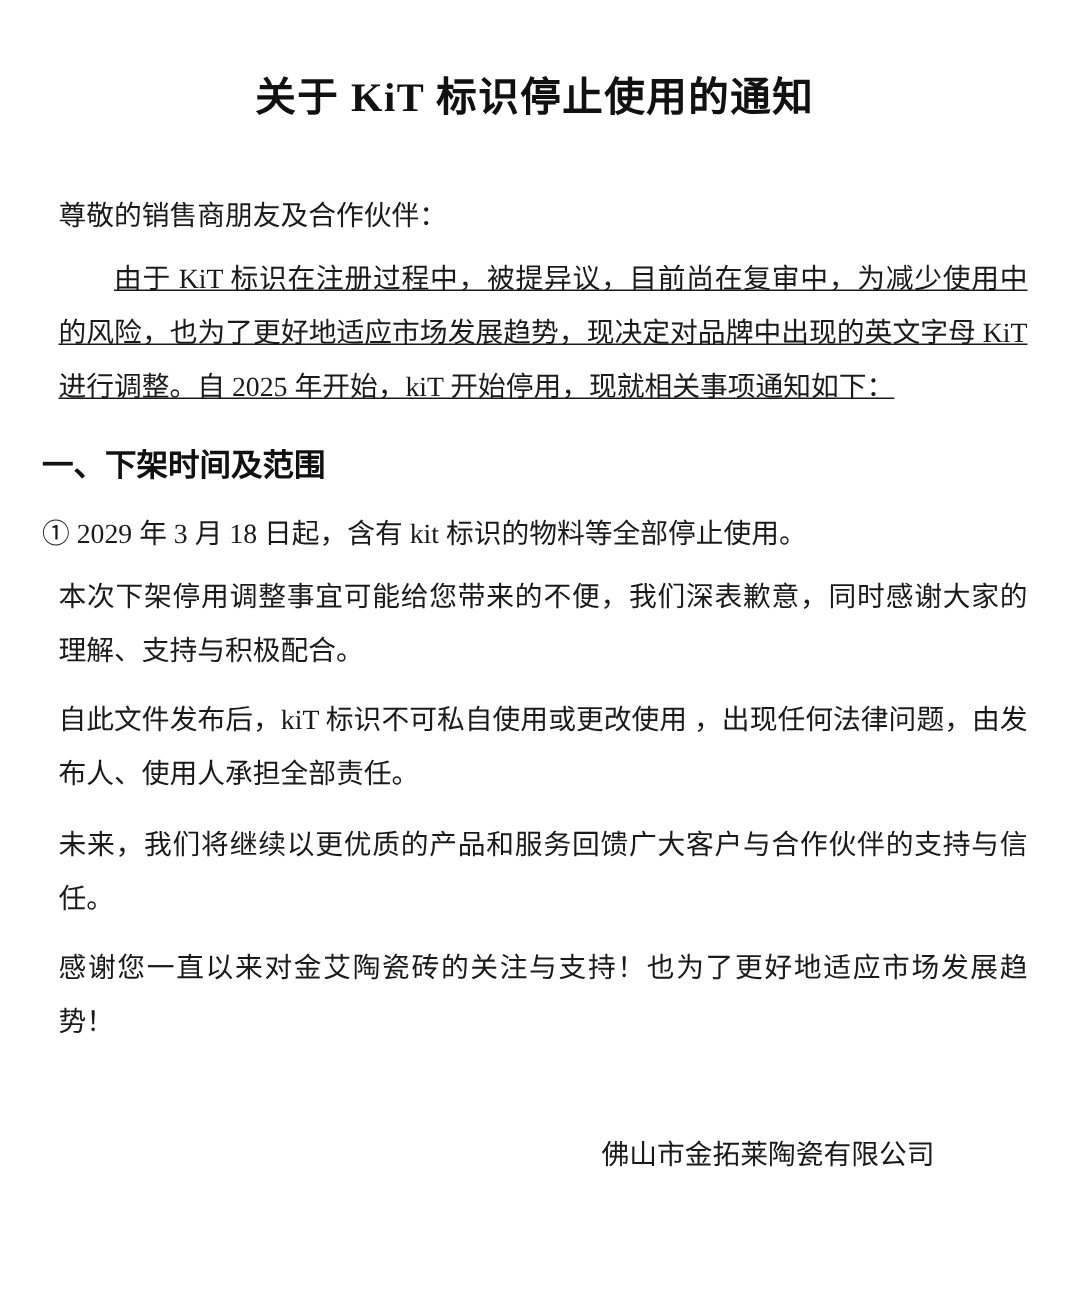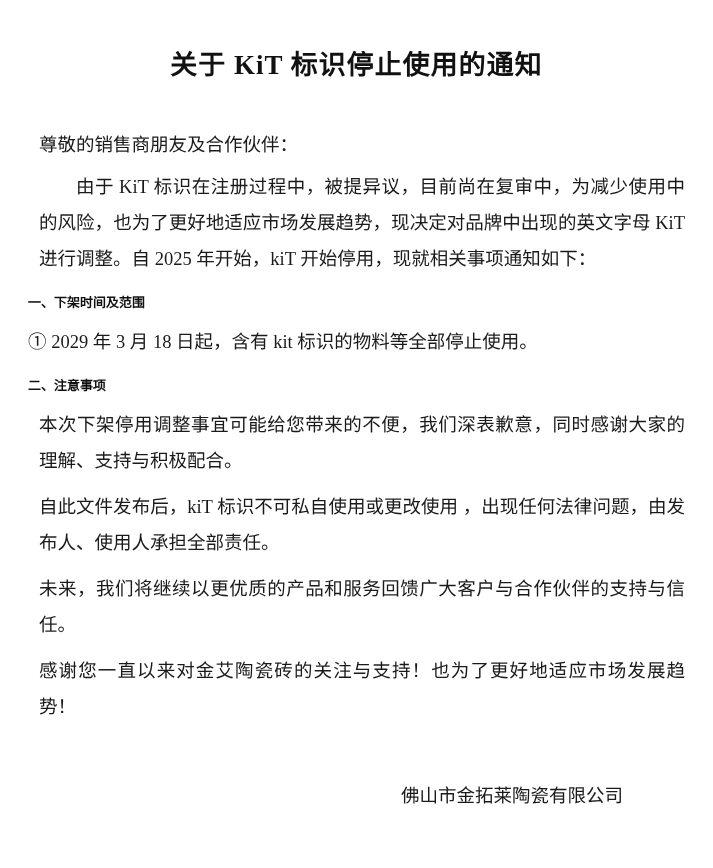--- a/index.html
+++ b/index.html
@@ -39,23 +39,24 @@
     line-height: 1.95;
     margin: 0 0 10px 11px;
     text-align: justify;
     color: #1a1a1a;
   }
   p.salutation {
     margin-bottom: 6px;
   }
   p.indent {
     text-indent: 2em;
+    text-decoration: underline;
   }
   h2.section {
-    font-size: 13px;
+    font-size: 21px;
     font-weight: bold;
     margin: 14px 0 8px 0;
     line-height: 1.9;
     color: #111;
   }
   p.listitem {
     font-size: 18.5px;
     line-height: 1.95;
     margin: 0 0 6px 0;
     color: #1a1a1a;
@@ -80,21 +81,20 @@
 
   <div class="body-block">
 
     <p class="para salutation">尊敬的销售商朋友及合作伙伴：</p>
 
     <p class="para indent">由于 KiT 标识在注册过程中，被提异议，目前尚在复审中，为减少使用中的风险，也为了更好地适应市场发展趋势，现决定对品牌中出现的英文字母 KiT 进行调整。自 2025 年开始，kiT 开始停用，现就相关事项通知如下：</p>
 
     <h2 class="section">一、下架时间及范围</h2>
     <p class="listitem">① 2029 年 3 月 18 日起，含有 kit 标识的物料等全部停止使用。</p>
 
-    <h2 class="section">二、注意事项</h2>
     <p class="para">本次下架停用调整事宜可能给您带来的不便，我们深表歉意，同时感谢大家的理解、支持与积极配合。</p>
     <p class="para">自此文件发布后，kiT 标识不可私自使用或更改使用 ，出现任何法律问题，由发布人、使用人承担全部责任。</p>
     <p class="para">未来，我们将继续以更优质的产品和服务回馈广大客户与合作伙伴的支持与信任。</p>
     <p class="para">感谢您一直以来对金艾陶瓷砖的关注与支持！也为了更好地适应市场发展趋势！</p>
 
     <div class="sign-block">
       <div class="company">佛山市金拓莱陶瓷有限公司</div>
 
     </div>
 

